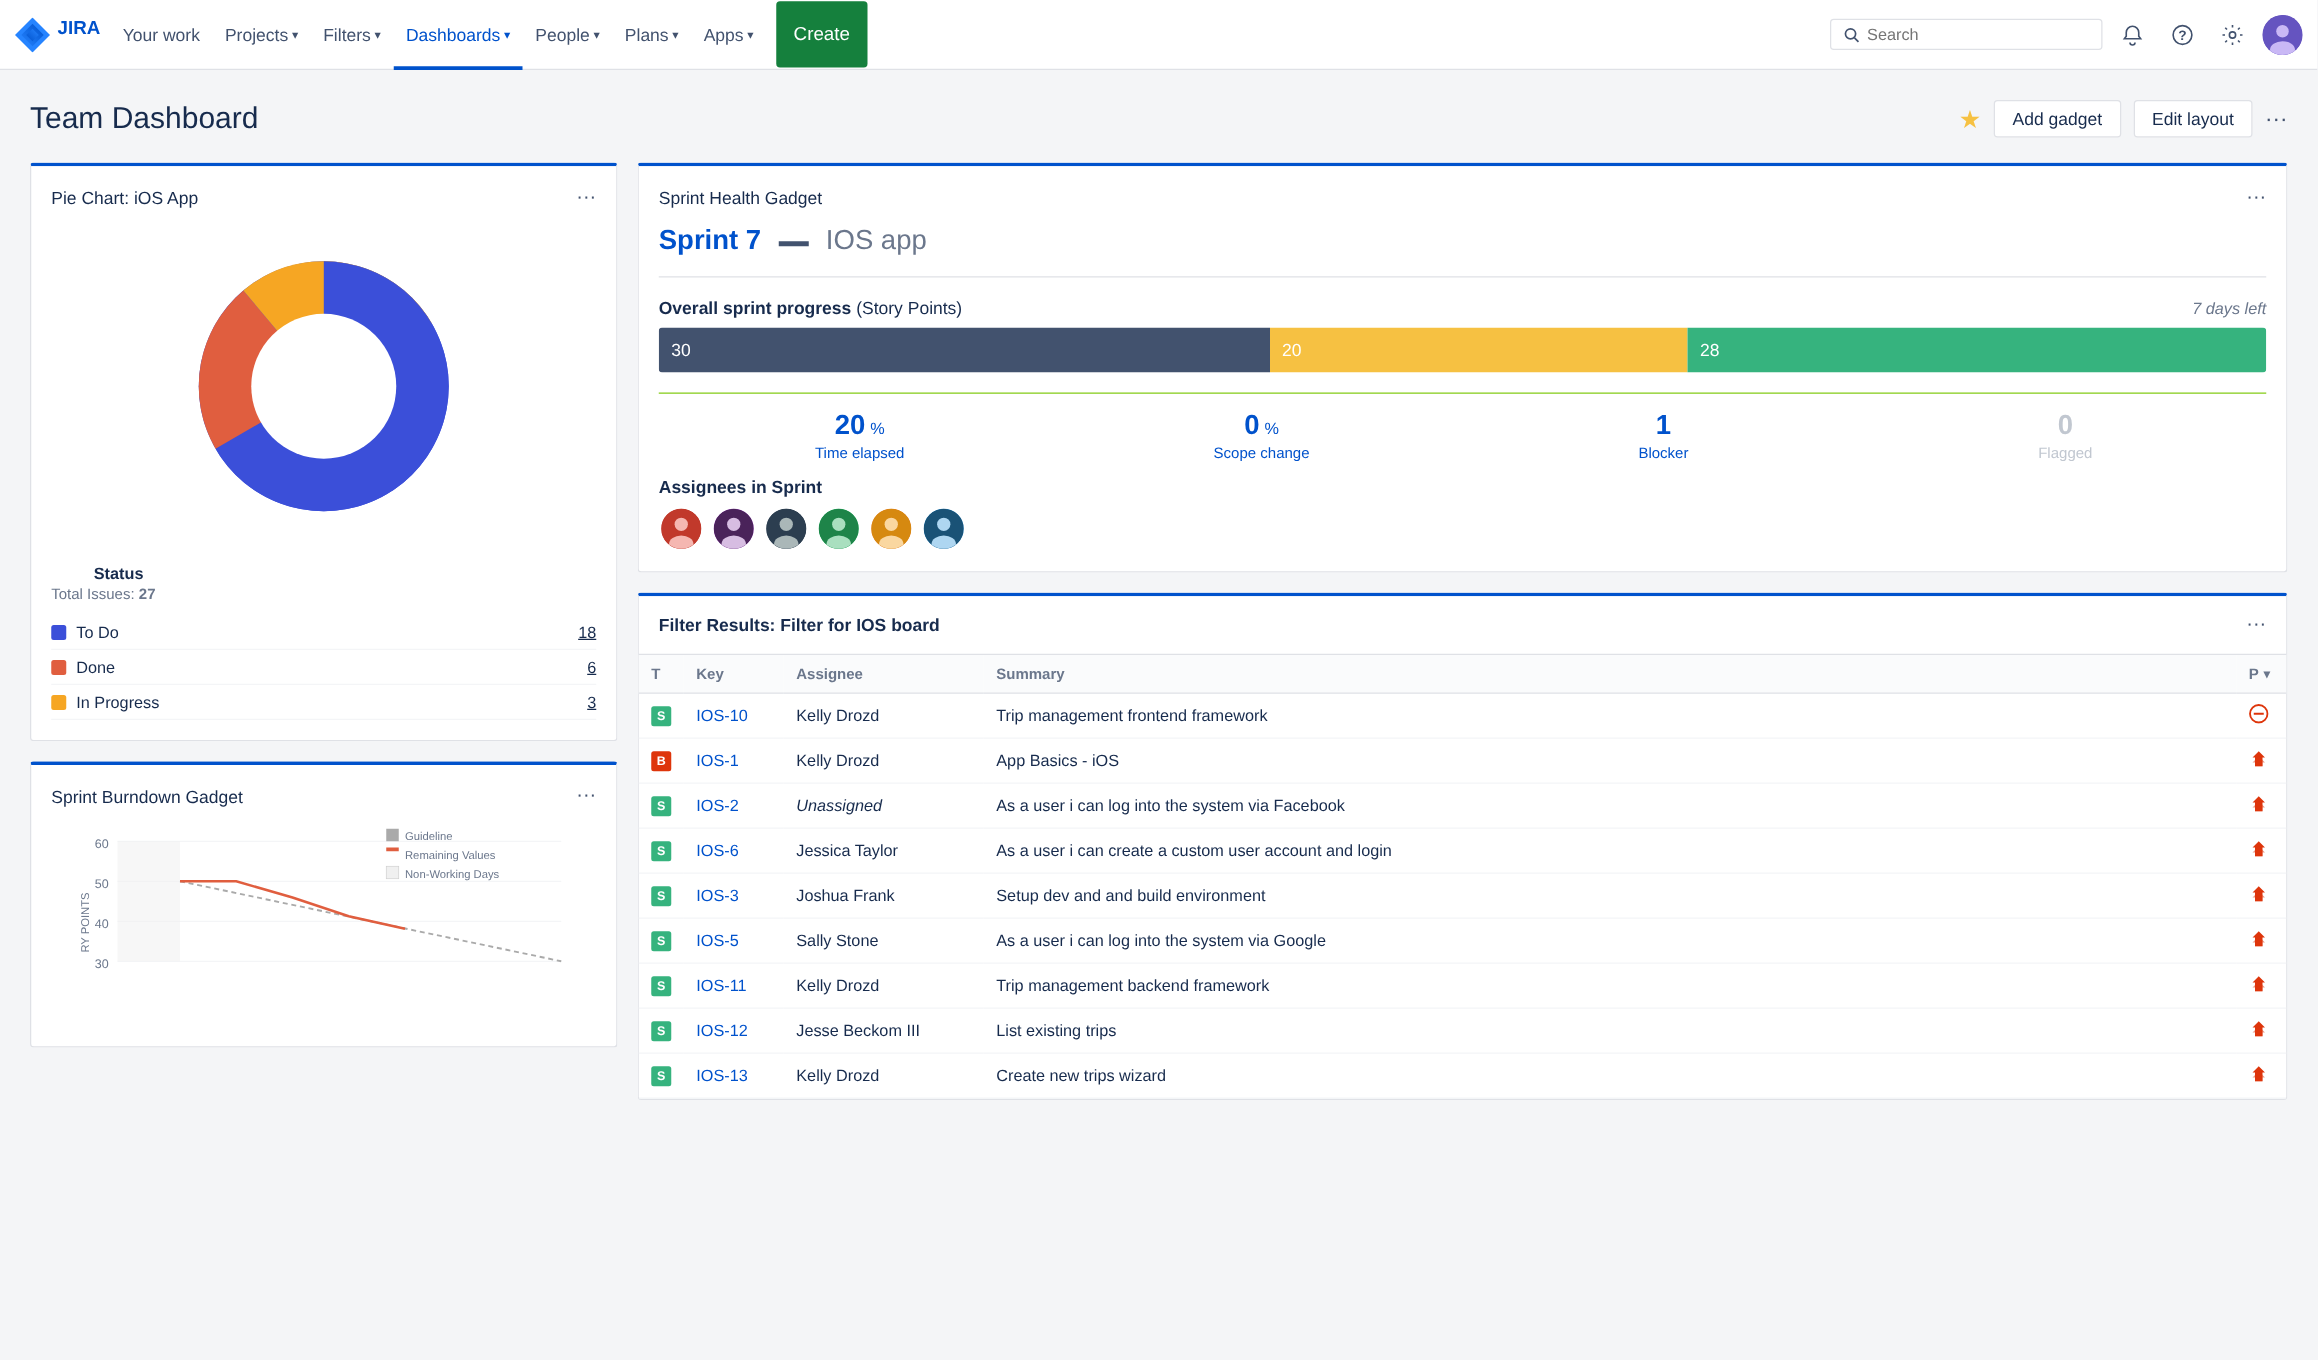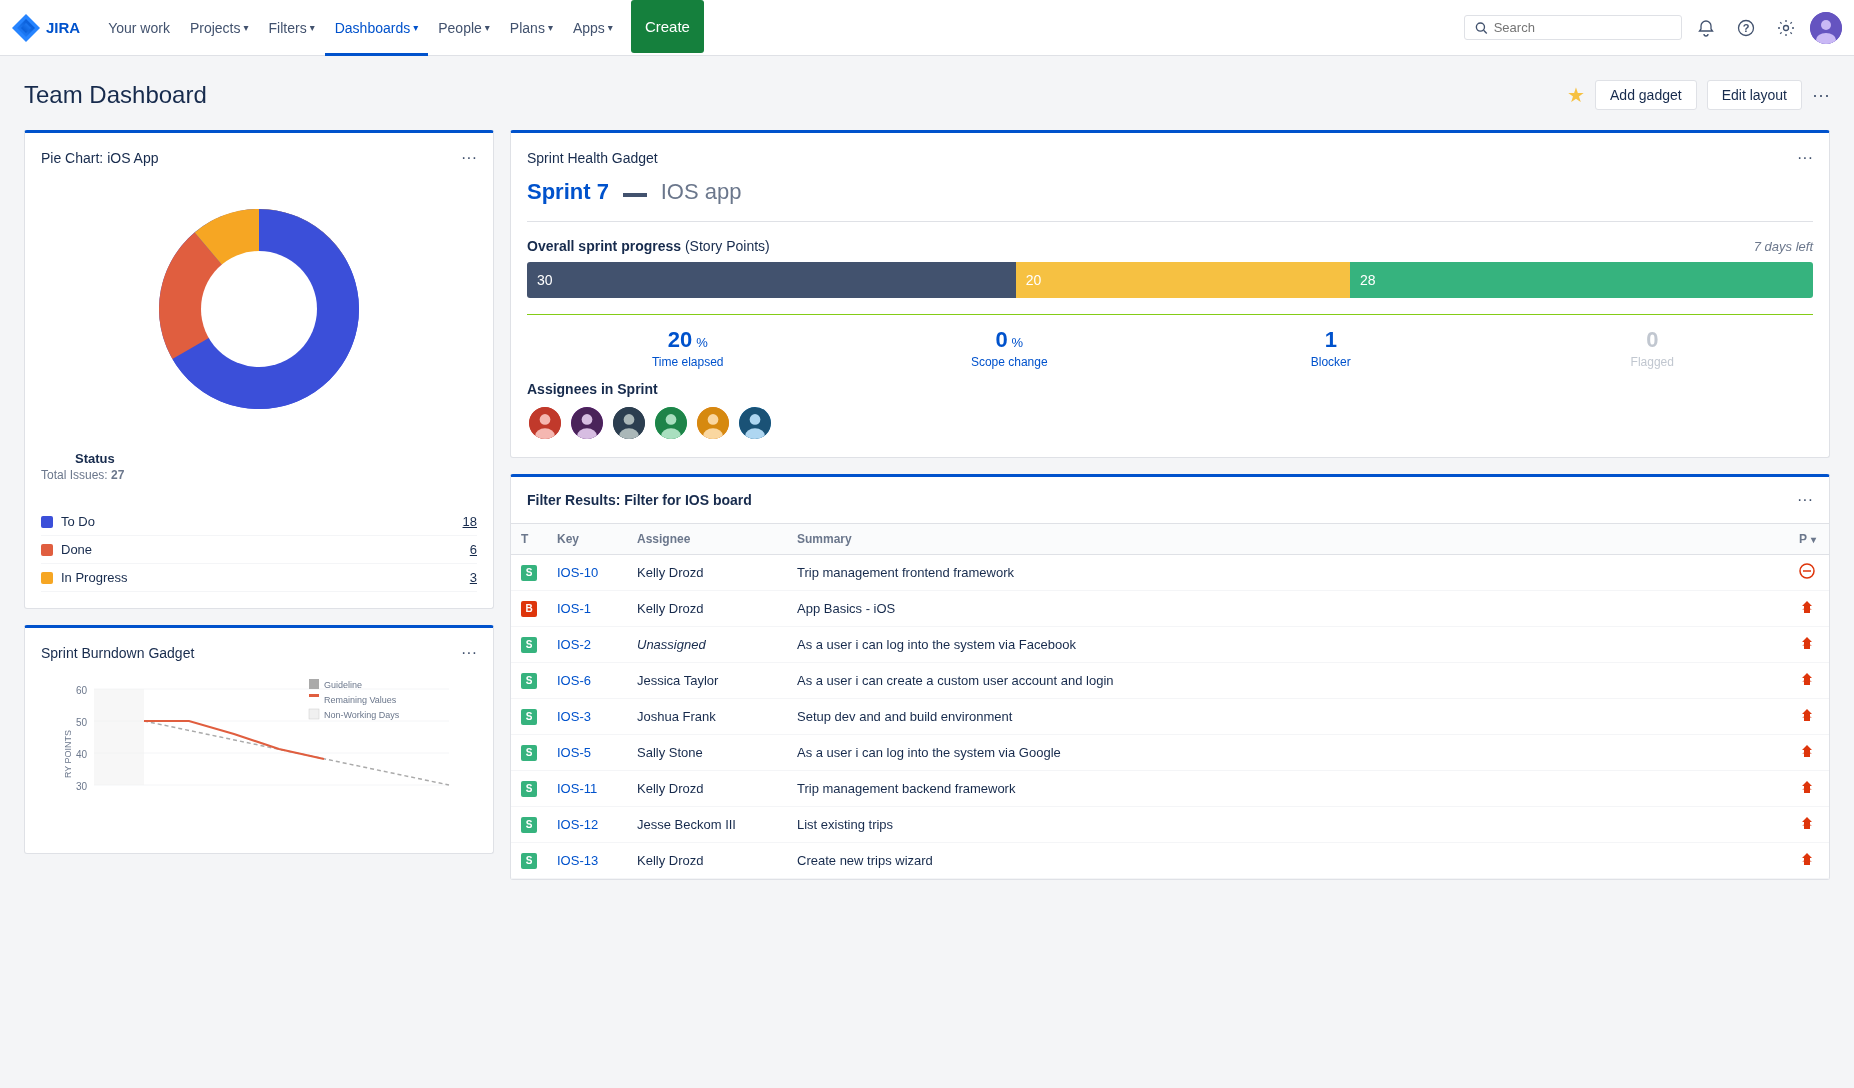--- a/index.html
+++ b/index.html
@@ -1,23 +1,23 @@
 <!DOCTYPE html>
 <html><head>
   <meta charset="utf-8">
   <style>
     * { box-sizing: border-box; margin: 0; padding: 0; }
     body { font-family: -apple-system, BlinkMacSystemFont, 'Segoe UI', sans-serif; background: #f4f5f7; color: #172b4d; font-size: 14px; }
 
     
     .topnav { background: #fff; border-bottom: 1px solid #dfe1e6; display: flex; align-items: center; padding: 0 12px; height: 56px; gap: 0; }
-    .nav-logo { display: flex; align-items: center; gap: 6px; margin-right: 18px; }
+    .nav-logo { display: flex; align-items: flex-start; gap: 6px; margin-right: 8px; }
     .nav-logo-icon { width: 28px; height: 28px; }
     .nav-logo-text { font-weight: 700; font-size: 15px; color: #0052cc; }
-    .nav-items { display: flex; align-items: flex-start; gap: 0; }
+    .nav-items { display: flex; align-items: center; gap: 0; }
     .nav-item { padding: 0 10px; height: 56px; display: flex; align-items: center; cursor: pointer; color: #42526e; font-size: 14px; white-space: nowrap; position: relative; }
     .nav-item.active { color: #0052cc; }
     .nav-item.active::after { content: ''; position: absolute; bottom: 0; left: 0; right: 0; height: 3px; background: #0052cc; }
     .nav-item .chevron { font-size: 10px; margin-left: 3px; }
     .nav-create { background: #15803d; color: #fff; border: none; padding: 18px 14px; border-radius: 3px; font-size: 15px; font-weight: 500; cursor: pointer; margin-left: 8px; }
     .nav-right { margin-left: auto; display: flex; align-items: center; gap: 8px; }
     .nav-search { display: flex; align-items: center; border: 1px solid #dfe1e6; border-radius: 3px; padding: 4px 10px; gap: 6px; min-width: 160px; cursor: text; }
     .nav-search input { border: none; outline: none; font-size: 13px; color: #42526e; width: 100%; background: transparent; }
     .nav-icon-btn { width: 32px; height: 32px; border-radius: 50%; display: flex; align-items: center; justify-content: center; cursor: pointer; color: #42526e; font-size: 16px; }
     .nav-avatar { width: 32px; height: 32px; border-radius: 50%; background: #6554c0; color: #fff; display: flex; align-items: center; justify-content: center; font-size: 12px; font-weight: 600; cursor: pointer; overflow: hidden; }
@@ -41,21 +41,21 @@
     .card { background: #fff; border: 1px solid #dfe1e6; border-radius: 3px; padding: 16px; position: relative; }
     .card-header { display: flex; align-items: center; justify-content: space-between; margin-bottom: 12px; }
     .card-title { font-size: 14px; font-weight: 400; color: #172b4d; }
     .card-menu { background: none; border: none; cursor: pointer; font-size: 16px; color: #42526e; }
 
     
     .pie-container { display: flex; justify-content: center; align-items: center; margin: 10px 0; }
     .pie-svg { width: 260px; height: 260px; }
     .legend { margin-top: 12px; }
     .legend-title { font-size: 13px; font-weight: 600; margin-bottom: 2px; margin-left: 34px; }
-    .legend-subtitle { font-size: 12px; color: #6b778c; margin-bottom: 26px; }
+    .legend-subtitle { font-size: 12px; color: #6b778c; margin-bottom: 10px; }
     .legend-item { display: flex; align-items: center; justify-content: space-between; padding: 6px 0; border-bottom: 1px solid #f4f5f7; }
     .legend-left { display: flex; align-items: center; gap: 8px; }
     .legend-dot { width: 12px; height: 12px; border-radius: 2px; }
     .legend-label { font-size: 13px; color: #172b4d; }
     .legend-count { font-size: 13px; color: #172b4d; text-decoration: underline; }
 
     
     .sprint-header { margin-bottom: 16px; padding-bottom: 16px; border-bottom: 1px solid #dfe1e6; }
     .sprint-title { font-size: 22px; font-weight: 600; color: #0052cc; display: inline; }
     .sprint-separator { display: inline-block; width: 24px; height: 4px; background: #42526e; margin: 0 10px; vertical-align: middle; }

